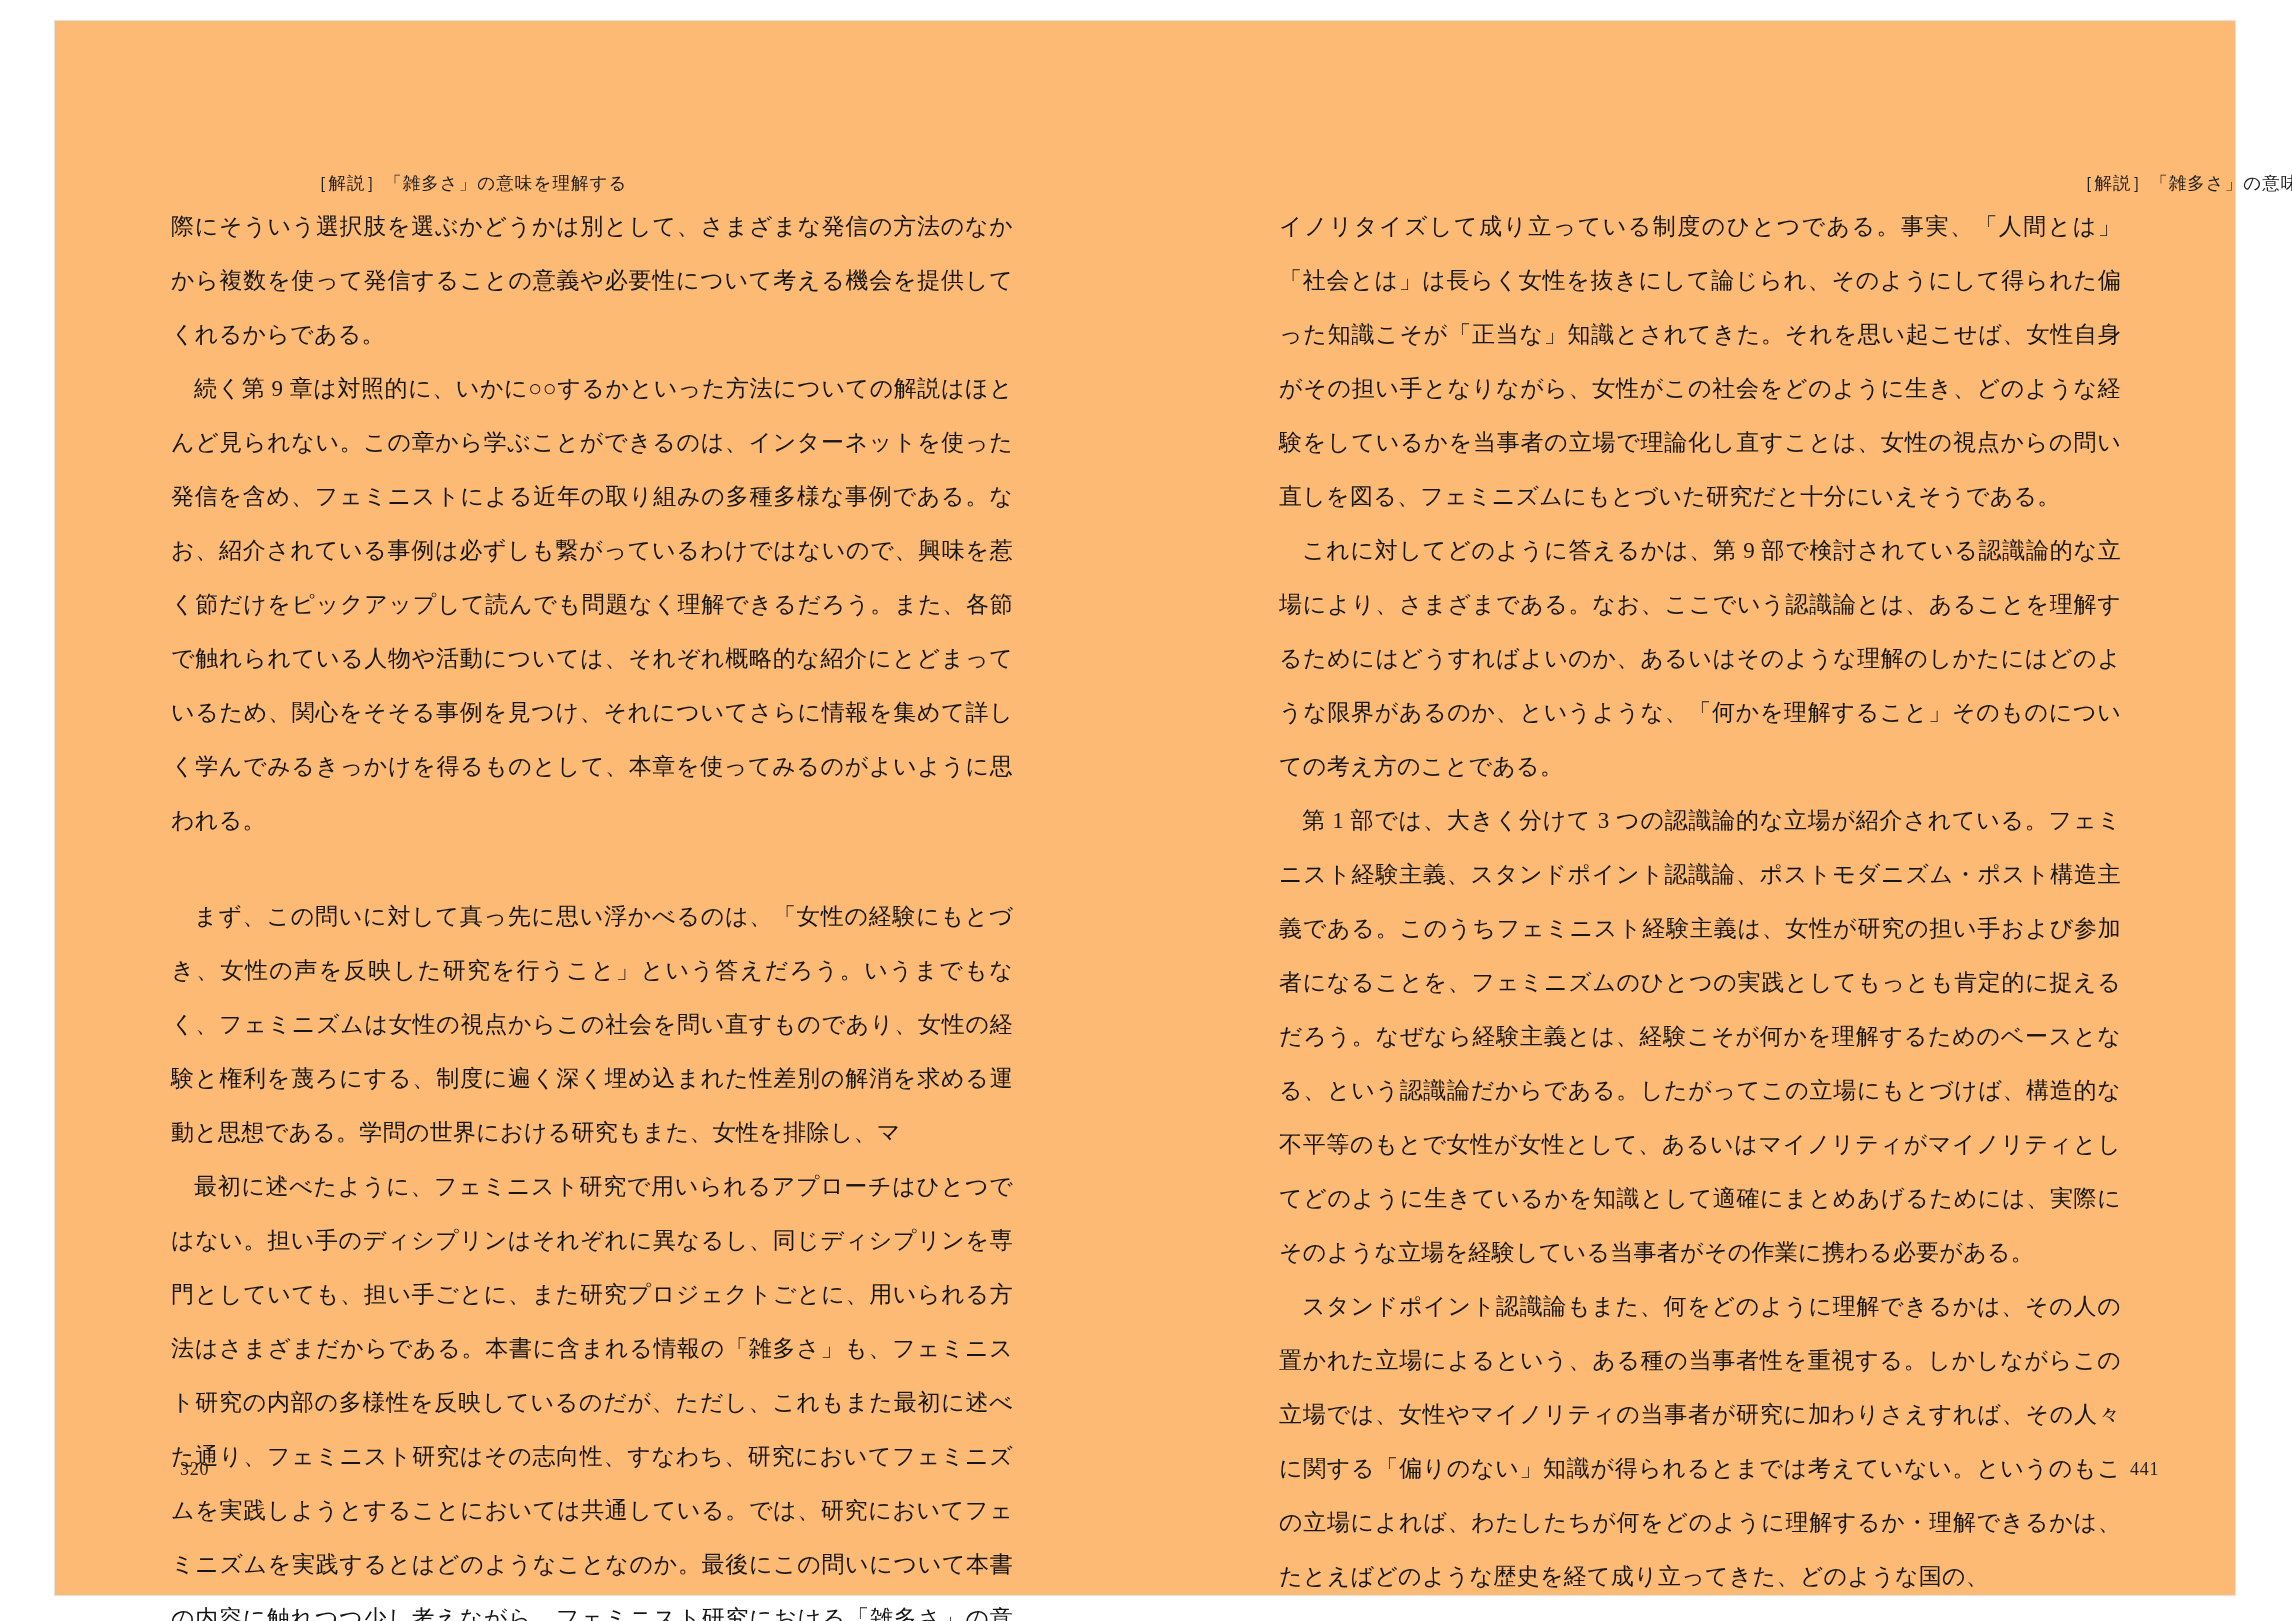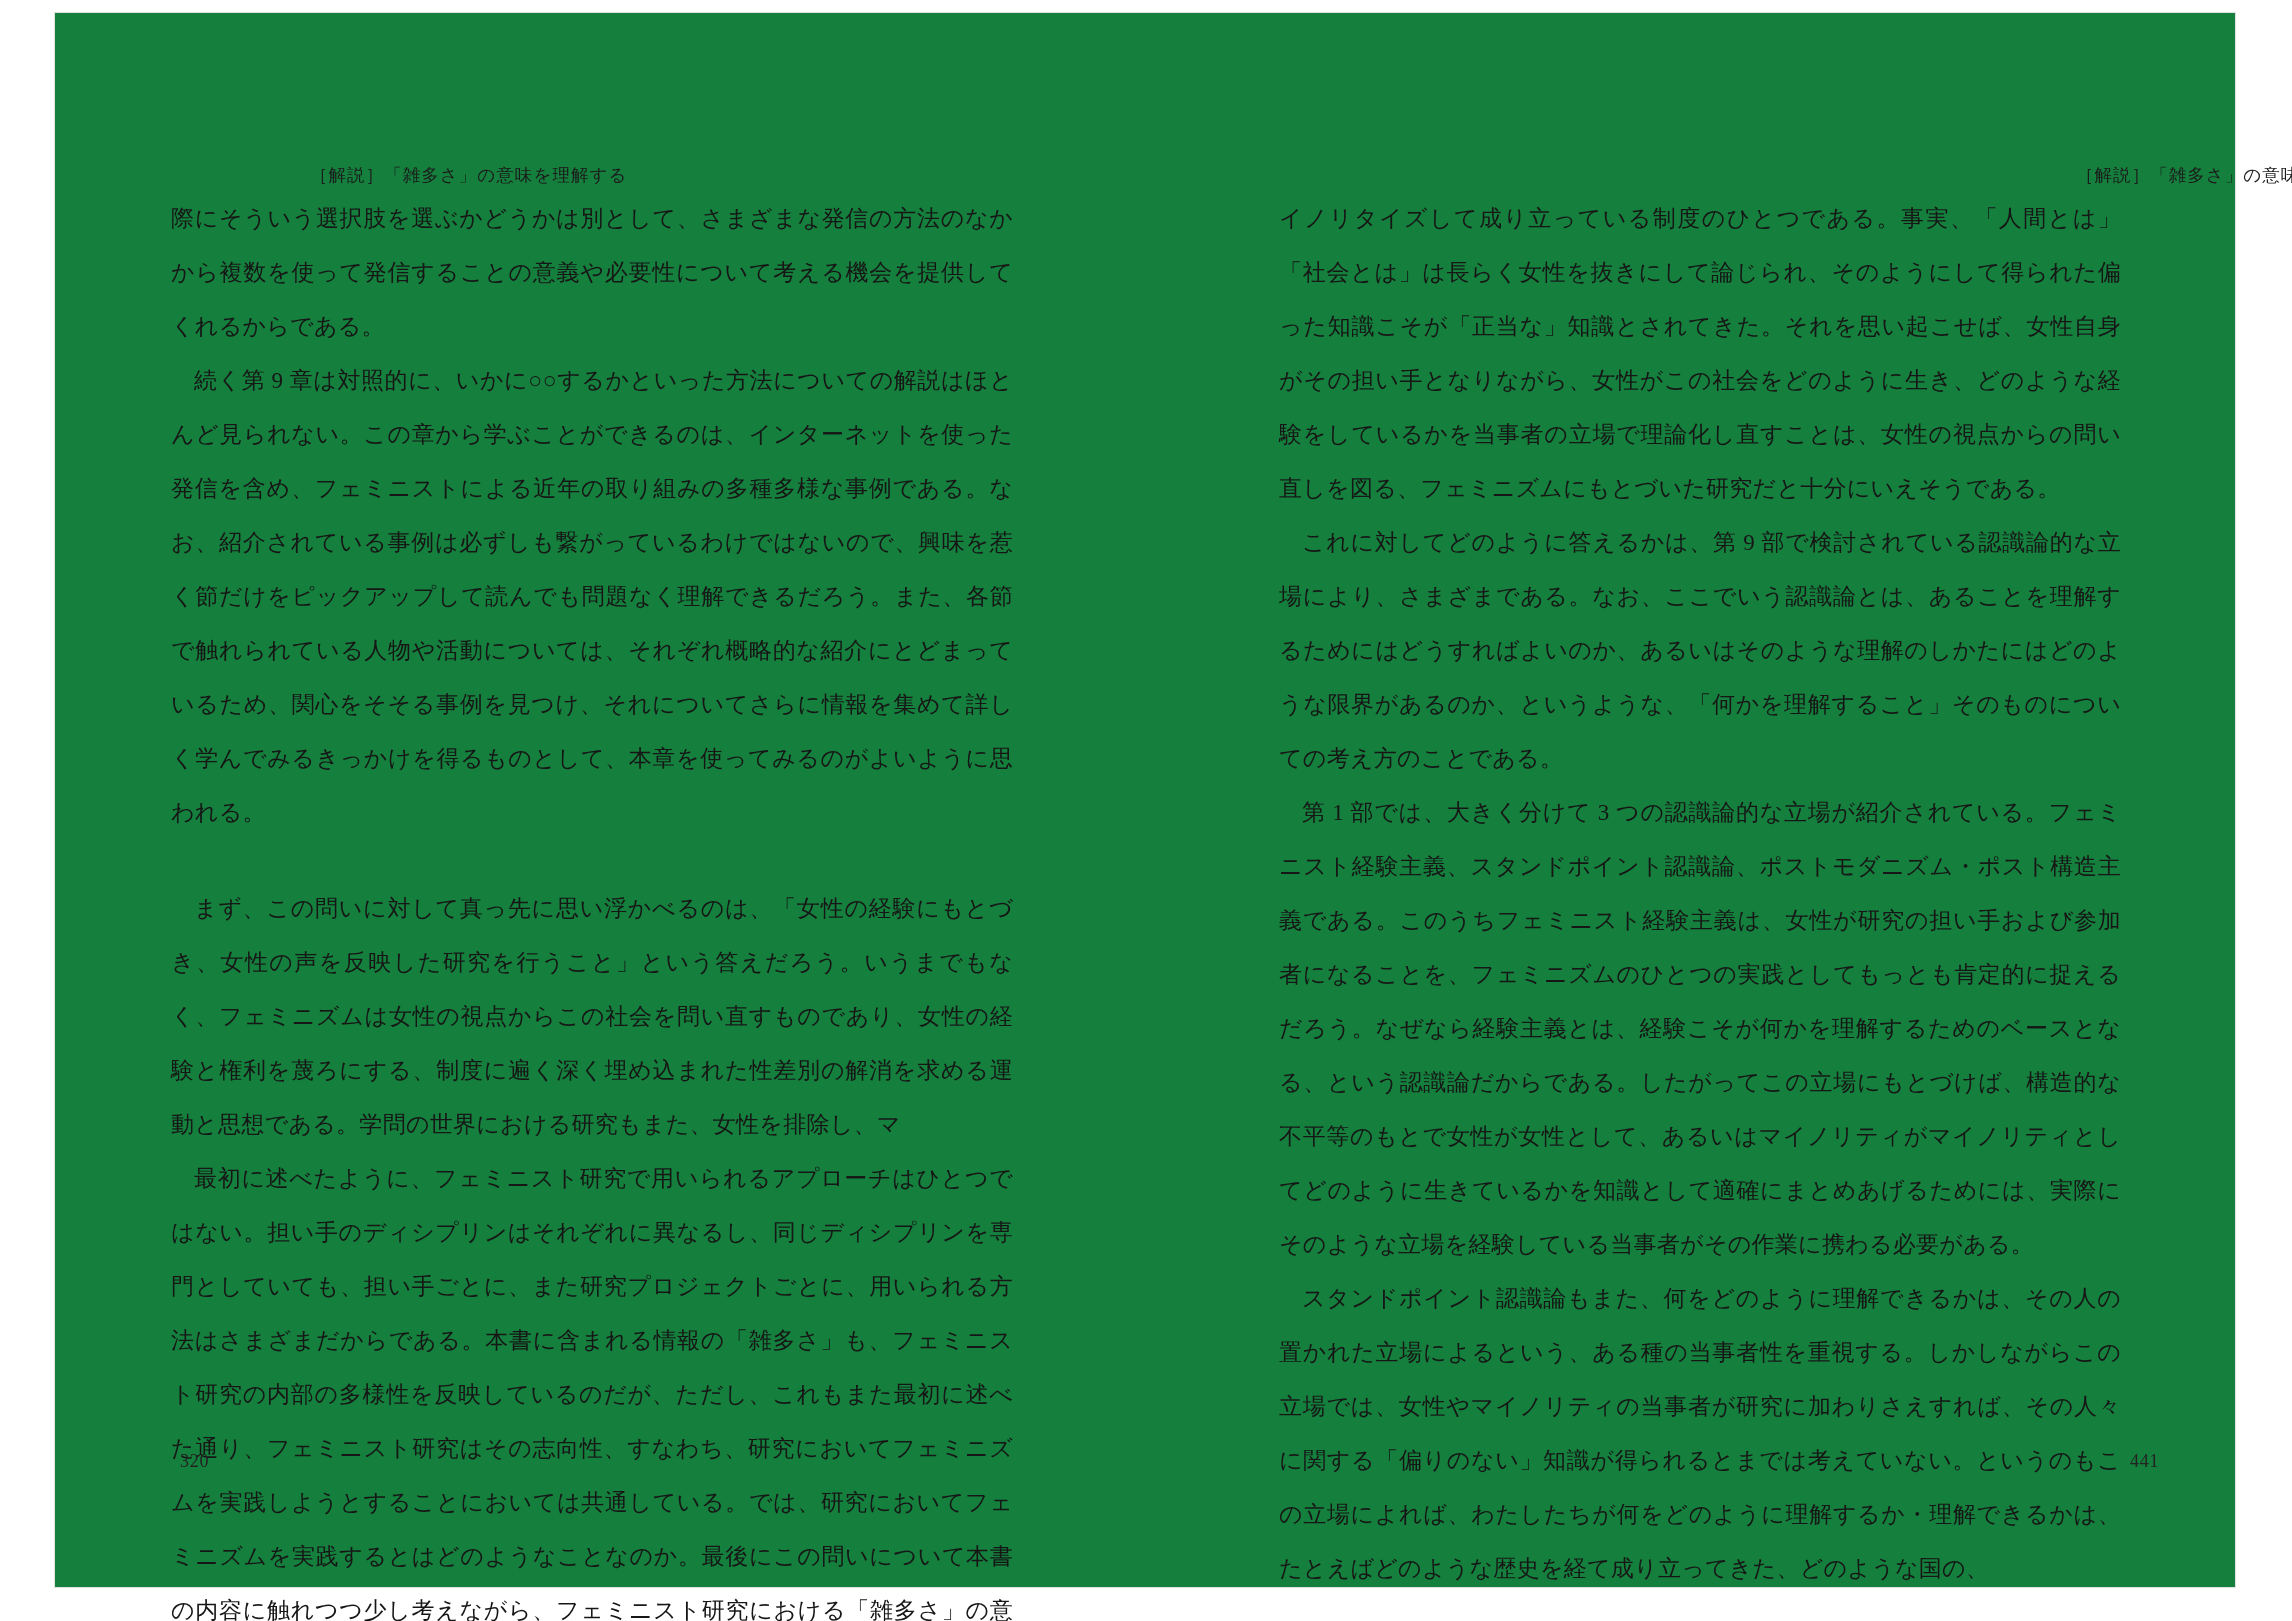--- a/index.html
+++ b/index.html
@@ -12,24 +12,24 @@
     height: 1621px;
     font-family: "Liberation Serif", "DejaVu Serif", serif;
     color: #1a1a1a;
     overflow: hidden;
   }
 
   
   .book {
     position: absolute;
     left: 54px;
-    top: 12px;
+    top: 20px;
     width: 2182px;
     height: 1576px;
-    background: #15803d;
+    background: #fdba74;
     border: 0.9px solid #e3e3e0;
     box-shadow: 0 0 0 0.9px rgba(0,0,0,0.02);
     box-sizing: border-box;
   }
 
   .spread {
     position: absolute;
     left: 0;
     top: 0;
     width: 100%;

